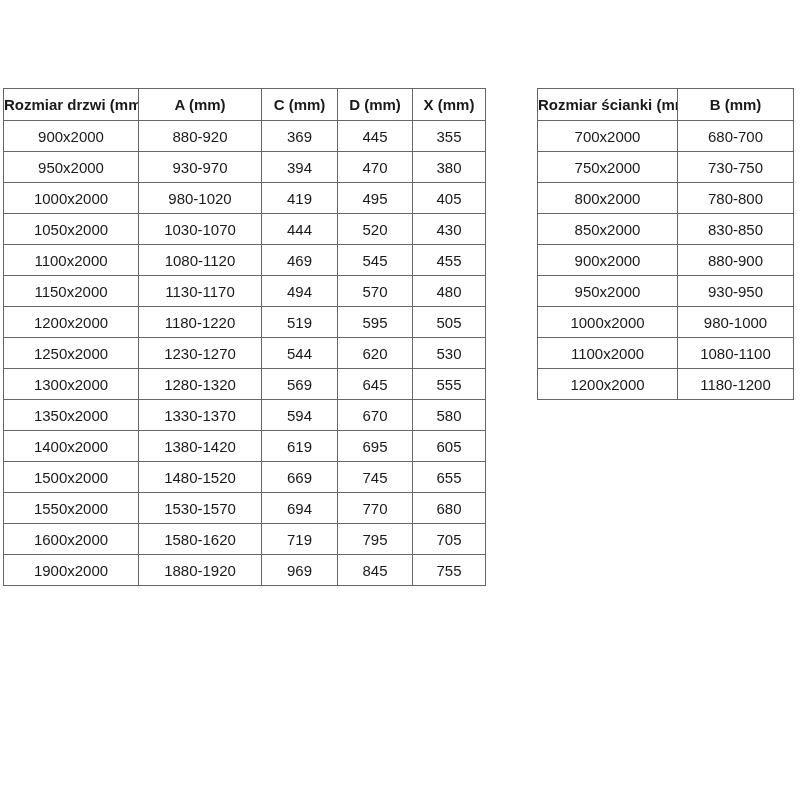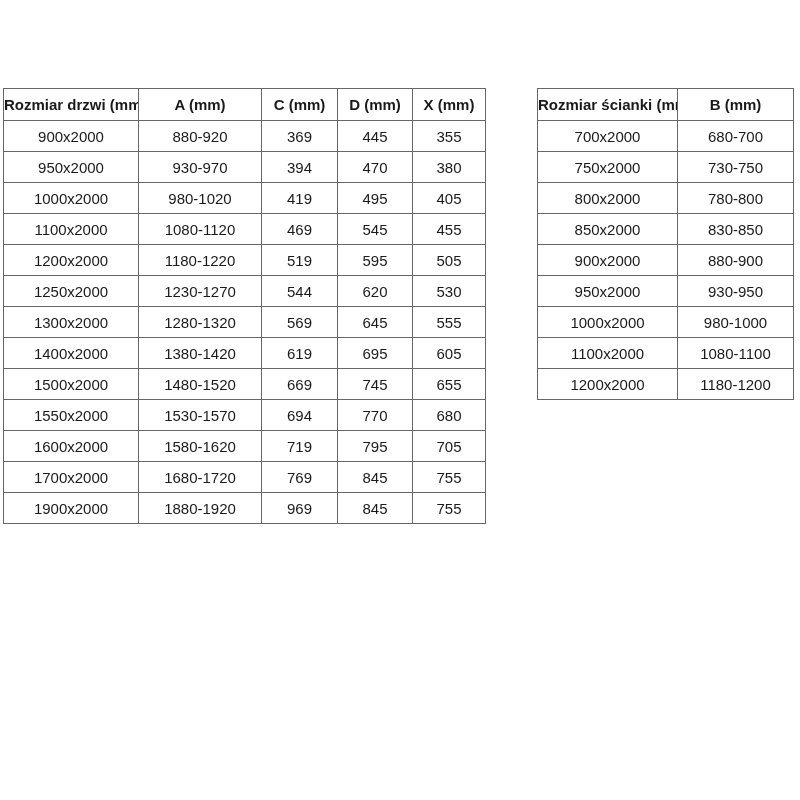--- a/index.html
+++ b/index.html
@@ -79,27 +79,41 @@
           <td>380</td>
         </tr>
         <tr>
           <td>1000x2000</td>
           <td>980-1020</td>
           <td>419</td>
           <td>495</td>
           <td>405</td>
         </tr>
         <tr>
+          <td>1050x2000</td>
+          <td>1030-1070</td>
+          <td>444</td>
+          <td>520</td>
+          <td>430</td>
+        </tr>
+        <tr>
           <td>1100x2000</td>
           <td>1080-1120</td>
           <td>469</td>
           <td>545</td>
           <td>455</td>
         </tr>
         <tr>
+          <td>1150x2000</td>
+          <td>1130-1170</td>
+          <td>494</td>
+          <td>570</td>
+          <td>480</td>
+        </tr>
+        <tr>
           <td>1200x2000</td>
           <td>1180-1220</td>
           <td>519</td>
           <td>595</td>
           <td>505</td>
         </tr>
         <tr>
           <td>1250x2000</td>
           <td>1230-1270</td>
           <td>544</td>
@@ -107,20 +121,27 @@
           <td>530</td>
         </tr>
         <tr>
           <td>1300x2000</td>
           <td>1280-1320</td>
           <td>569</td>
           <td>645</td>
           <td>555</td>
         </tr>
         <tr>
+          <td>1350x2000</td>
+          <td>1330-1370</td>
+          <td>594</td>
+          <td>670</td>
+          <td>580</td>
+        </tr>
+        <tr>
           <td>1400x2000</td>
           <td>1380-1420</td>
           <td>619</td>
           <td>695</td>
           <td>605</td>
         </tr>
         <tr>
           <td>1500x2000</td>
           <td>1480-1520</td>
           <td>669</td>
@@ -133,27 +154,20 @@
           <td>694</td>
           <td>770</td>
           <td>680</td>
         </tr>
         <tr>
           <td>1600x2000</td>
           <td>1580-1620</td>
           <td>719</td>
           <td>795</td>
           <td>705</td>
-        </tr>
-        <tr>
-          <td>1700x2000</td>
-          <td>1680-1720</td>
-          <td>769</td>
-          <td>845</td>
-          <td>755</td>
         </tr>
         <tr>
           <td>1900x2000</td>
           <td>1880-1920</td>
           <td>969</td>
           <td>845</td>
           <td>755</td>
         </tr>
       </tbody>
   </table>

